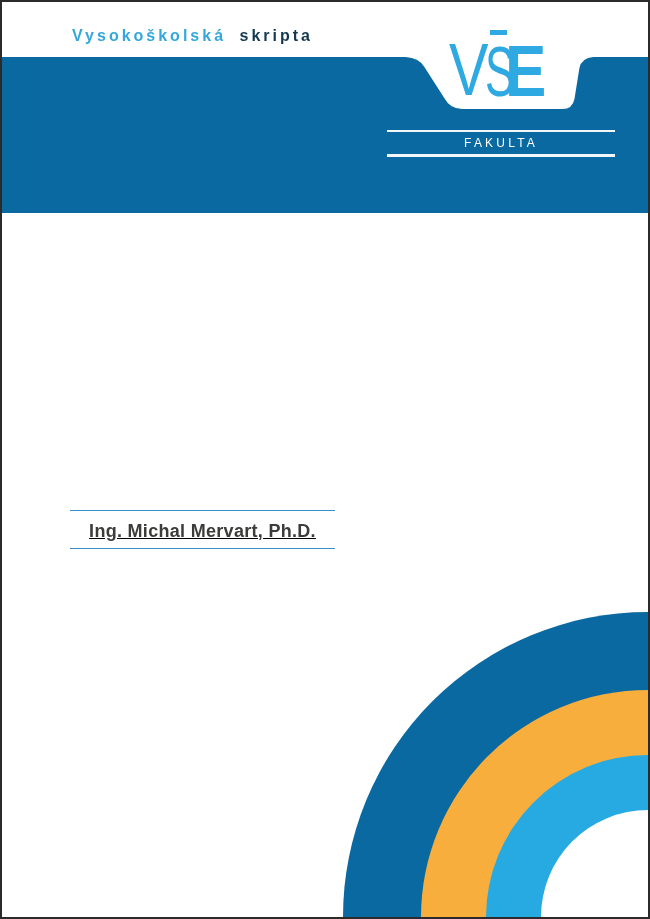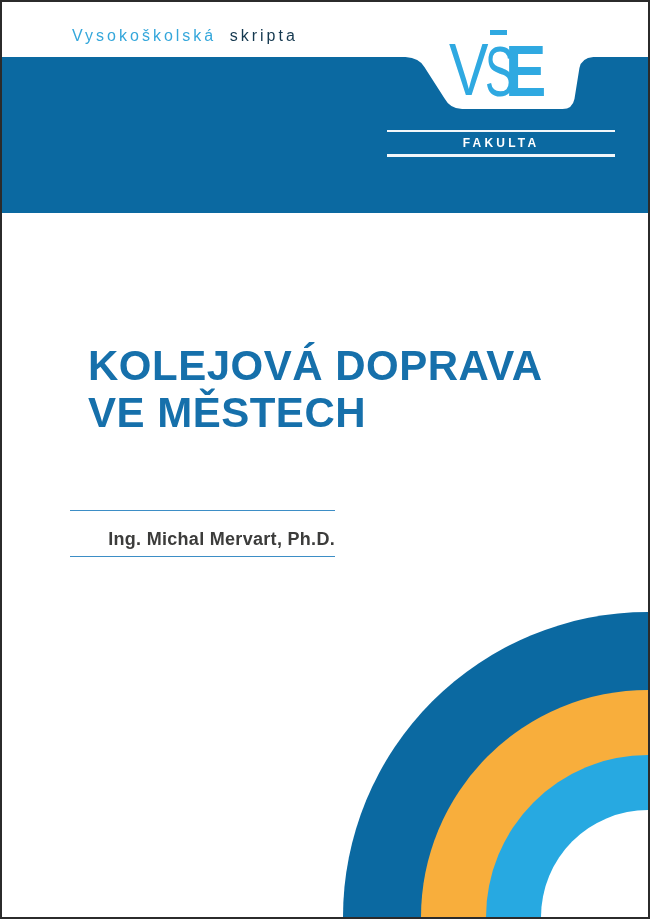--- a/index.html
+++ b/index.html
@@ -21,21 +21,21 @@
     position:relative;
     width:650px;height:919px;
     margin:0 auto;
     background:var(--page-background,#fff);
     border:2px solid #2b2b2b;
     overflow:hidden;
   }
   
   .top-label{
     position:absolute;left:70px;top:25px;
-    font-size:16px;font-weight:normal;letter-spacing:3px;
+    font-size:16px;font-weight:bold;letter-spacing:3px;
     white-space:nowrap;
   }
   .top-label .w1{color:var(--light-blue-text,#35A7DB);}
   .top-label .w2{color:var(--dark-label-text,#14384F);margin-left:6px;}
 
   
   .band-svg{position:absolute;left:0;top:55px;width:100%;height:156px;display:block;}
   .band-rect{fill:var(--band-blue,#0B69A1);}
   .band-notch{fill:var(--page-background,#fff);}
 
@@ -54,39 +54,40 @@
   }
 
   
   .faculty{
     position:absolute;left:385px;top:128px;width:228px;
     color:#fff;text-align:center;
   }
   .faculty .rule{height:1.5px;background:#fff;opacity:.95;}
   .faculty .fac-text{
     height:22px;line-height:22px;
-    font-size:12px;font-weight:bold;letter-spacing:3.2px;
+    font-size:12px;font-weight:normal;letter-spacing:3.2px;
     white-space:nowrap;overflow:visible;
   }
 
   
   .book-title{
     position:absolute;left:86px;top:340px;
     color:var(--title-blue,#1670AB);
     font-size:42px;font-weight:bold;letter-spacing:.5px;
     line-height:47px;white-space:nowrap;
   }
 
   
   .author-block{
     position:absolute;left:68px;top:508px;width:265px;
     border-top:1.5px solid var(--rule-blue,#3D8EC6);
     border-bottom:1.5px solid var(--rule-blue,#3D8EC6);
-    padding:18px 0 7px 0;
-    text-align:right;
+    padding:10px 0 7px 0;
+    text-align:center;
+    text-decoration:underline;
   }
   .author-name{
     color:var(--author-text,#3C3C3B);
     font-size:18px;font-weight:bold;letter-spacing:.3px;
     line-height:20px;white-space:nowrap;
   }
 
   
   .arcs-svg{position:absolute;right:0;bottom:0;width:320px;height:320px;display:block;}
   .arc-blue{fill:var(--band-blue,#0B69A1);}
@@ -124,24 +125,20 @@
     <span class="vse-e">E</span>
   </div>
 
   <div class="faculty">
     <div class="rule"></div>
     <div class="fac-text">FAKULTA</div>
     <div class="rule"></div>
     <div class="rule"></div>
   </div>
 
-  <div class="book-title">
-    <div>KOLEJOVÁ DOPRAVA</div>
-    <div>VE MĚSTECH</div>
-  </div>
 
   <div class="author-block">
     <div class="author-name">Ing. Michal Mervart, Ph.D.</div>
   </div>
 
   <svg class="arcs-svg" viewBox="0 0 320 320" aria-hidden="true">
     <circle class="arc-blue" cx="320" cy="320" r="305"></circle>
     <circle class="arc-orange" cx="320" cy="320" r="227"></circle>
     <circle class="arc-cyan" cx="320" cy="320" r="162"></circle>
     <circle class="arc-white" cx="320" cy="320" r="107"></circle>

